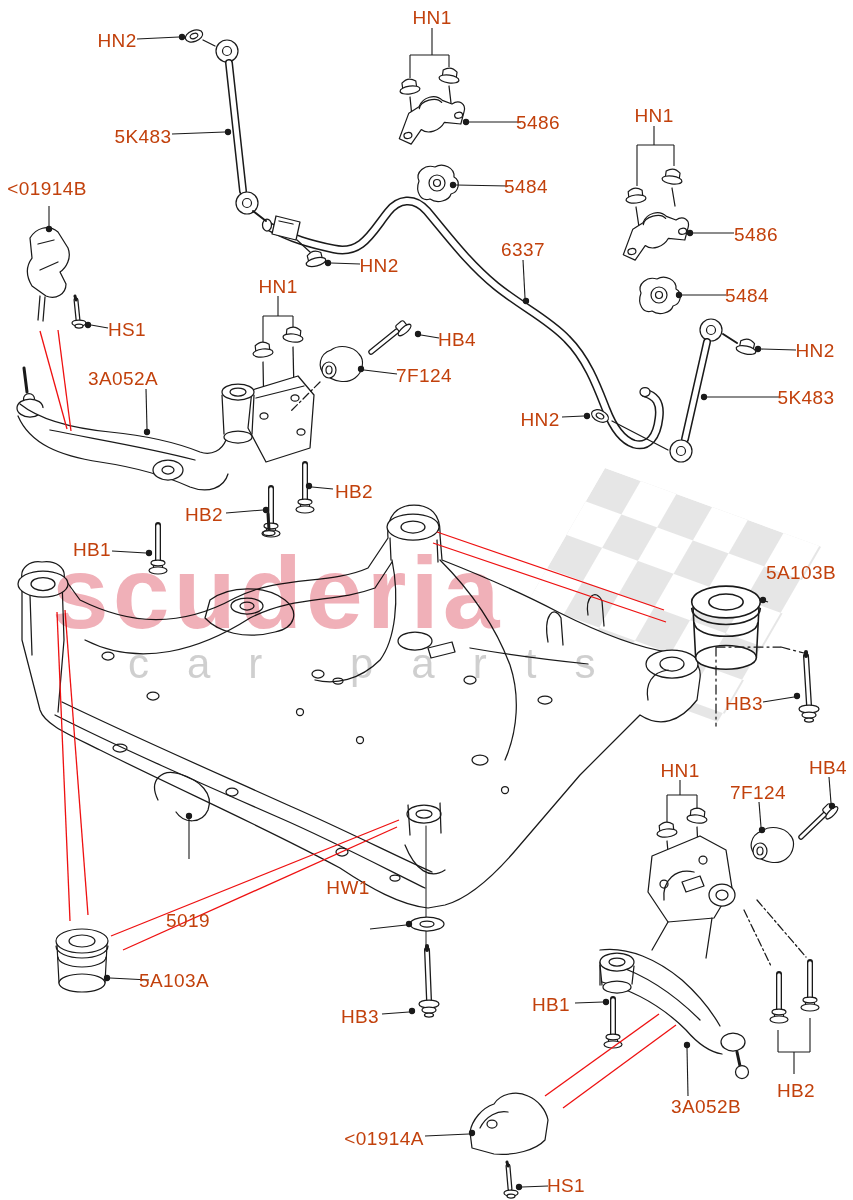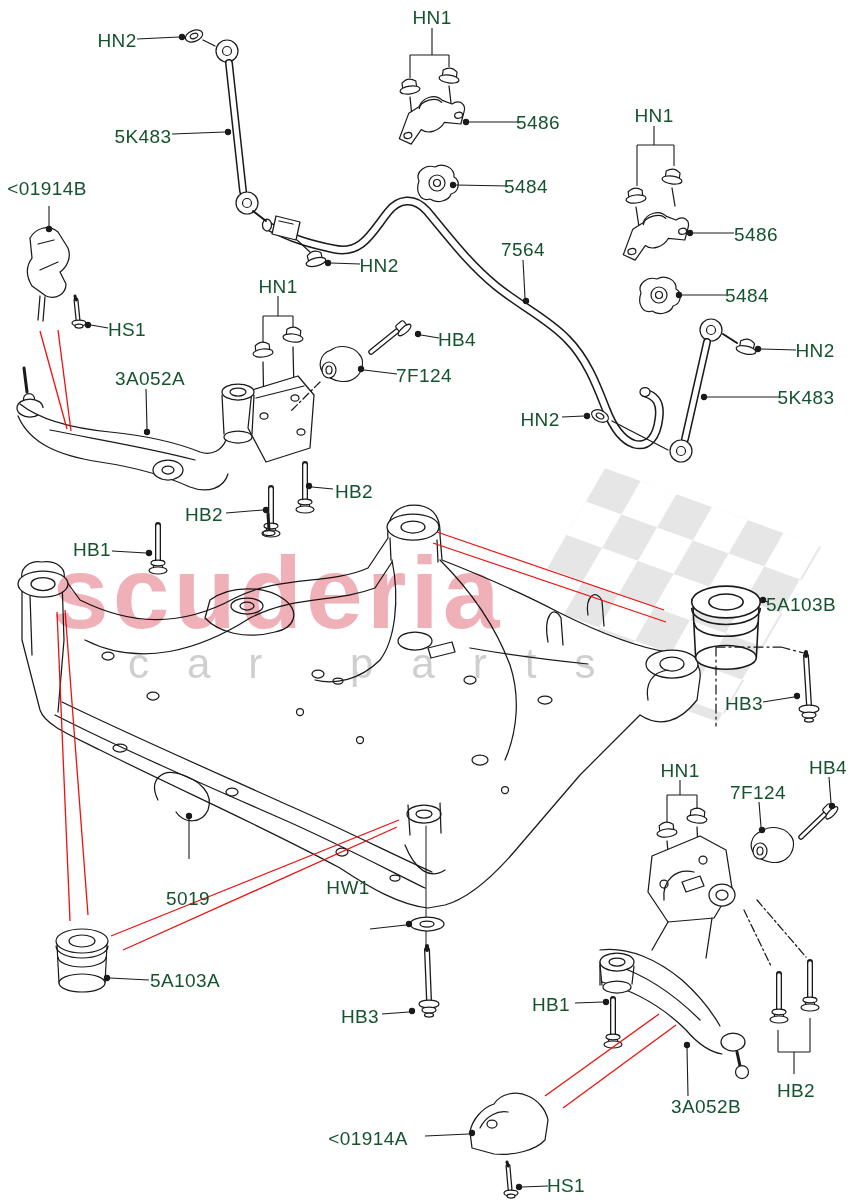--- a/index.html
+++ b/index.html
@@ -1,20 +1,20 @@
 <!DOCTYPE html>
 <html><head>
 <meta charset="utf-8">
 <style>
   html,body{margin:0;padding:0;background:#fff;}
   .stage{position:relative;width:853px;height:1200px;background:#fff;overflow:hidden;
          font-family:"Liberation Sans",sans-serif;}
   .stage svg{position:absolute;left:0;top:0;}
   .lbl{position:absolute;transform:translate(-50%,-50%);font-size:19px;line-height:1;
-       color:#14532d;white-space:nowrap;letter-spacing:.4px;}
+       color:#c2410c;white-space:nowrap;letter-spacing:.4px;}
 </style>
 </head>
 <body>
 
 <div class="stage">
 
 <svg width="853" height="1200" viewBox="0 0 853 1200">
   <defs>
     <pattern id="chk" width="76" height="76" patternUnits="userSpaceOnUse">
       <rect width="38" height="38" fill="#e6e6e6"></rect>
@@ -392,41 +392,41 @@
 
 <span class="lbl" style="left:117px;top:40px">HN2</span>
 <span class="lbl" style="left:143px;top:136px">5K483</span>
 <span class="lbl" style="left:47px;top:188px">&lt;01914B</span>
 <span class="lbl" style="left:432px;top:17px">HN1</span>
 <span class="lbl" style="left:538px;top:122px">5486</span>
 <span class="lbl" style="left:526px;top:186px">5484</span>
 <span class="lbl" style="left:654px;top:115px">HN1</span>
 <span class="lbl" style="left:756px;top:234px">5486</span>
 <span class="lbl" style="left:747px;top:295px">5484</span>
-<span class="lbl" style="left:523px;top:249px">7564</span>
+<span class="lbl" style="left:523px;top:249px">6337</span>
 <span class="lbl" style="left:379px;top:265px">HN2</span>
 <span class="lbl" style="left:278px;top:286px">HN1</span>
 <span class="lbl" style="left:127px;top:329px">HS1</span>
 <span class="lbl" style="left:457px;top:339px">HB4</span>
 <span class="lbl" style="left:424px;top:375px">7F124</span>
-<span class="lbl" style="left:150px;top:378px">3A052A</span>
+<span class="lbl" style="left:123px;top:378px">3A052A</span>
 <span class="lbl" style="left:815px;top:350px">HN2</span>
 <span class="lbl" style="left:806px;top:397px">5K483</span>
 <span class="lbl" style="left:540px;top:419px">HN2</span>
 <span class="lbl" style="left:354px;top:491px">HB2</span>
 <span class="lbl" style="left:204px;top:514px">HB2</span>
 <span class="lbl" style="left:92px;top:549px">HB1</span>
-<span class="lbl" style="left:801px;top:604px">5A103B</span>
+<span class="lbl" style="left:801px;top:572px">5A103B</span>
 <span class="lbl" style="left:744px;top:703px">HB3</span>
-<span class="lbl" style="left:188px;top:898px">5019</span>
+<span class="lbl" style="left:188px;top:920px">5019</span>
 <span class="lbl" style="left:348px;top:887px">HW1</span>
-<span class="lbl" style="left:185px;top:980px">5A103A</span>
+<span class="lbl" style="left:174px;top:980px">5A103A</span>
 <span class="lbl" style="left:360px;top:1016px">HB3</span>
 <span class="lbl" style="left:680px;top:770px">HN1</span>
 <span class="lbl" style="left:758px;top:792px">7F124</span>
 <span class="lbl" style="left:828px;top:767px">HB4</span>
 <span class="lbl" style="left:551px;top:1004px">HB1</span>
 <span class="lbl" style="left:706px;top:1106px">3A052B</span>
 <span class="lbl" style="left:796px;top:1090px">HB2</span>
-<span class="lbl" style="left:368px;top:1138px">&lt;01914A</span>
+<span class="lbl" style="left:384px;top:1138px">&lt;01914A</span>
 <span class="lbl" style="left:566px;top:1185px">HS1</span>
 
 </div>
 
 </body></html>

